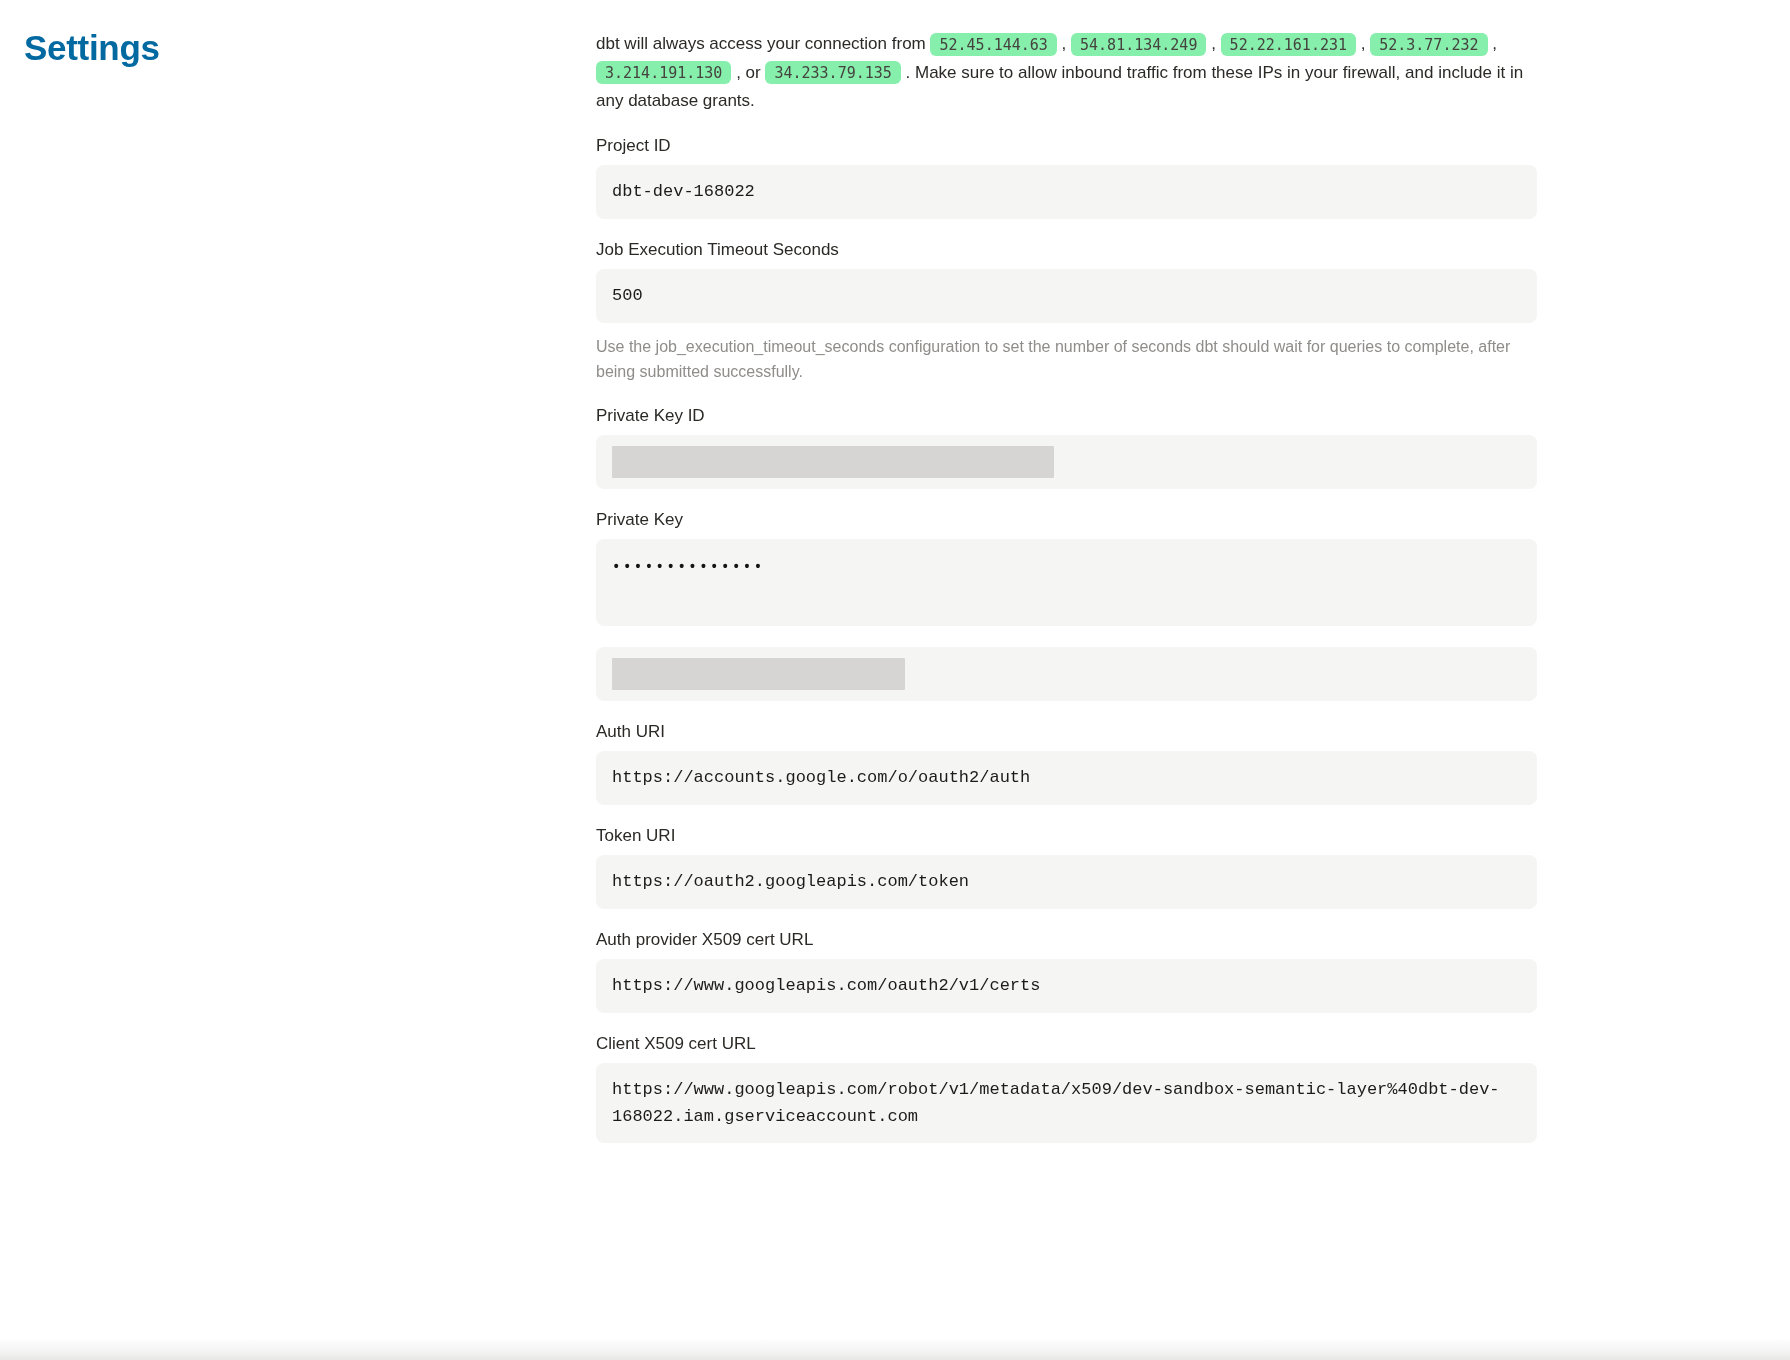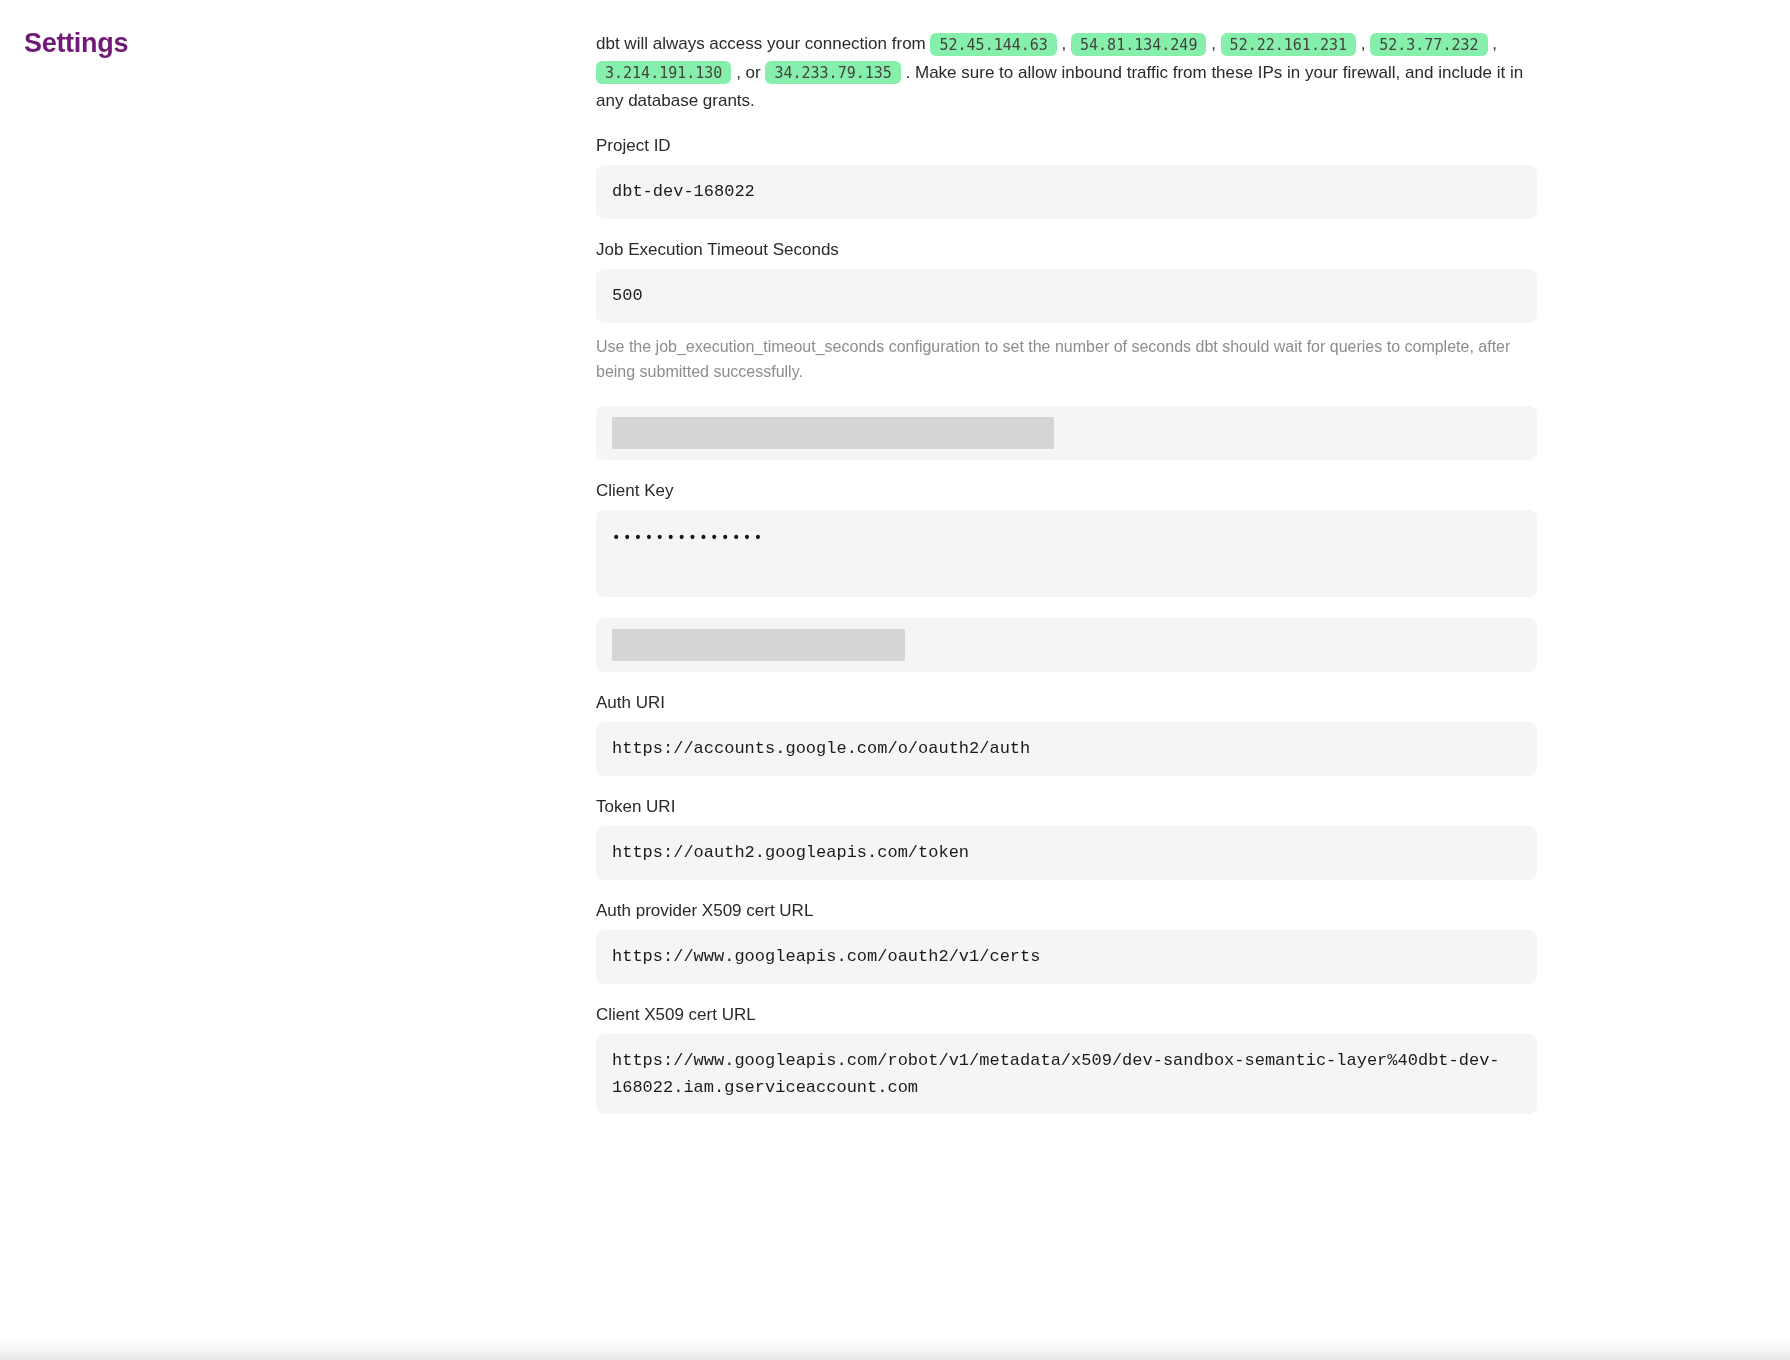--- a/index.html
+++ b/index.html
@@ -8,24 +8,24 @@
     background: #ffffff;
     font-family: "Liberation Sans", sans-serif;
     color: #1e1d1b;
     position: relative;
     overflow: hidden;
   }
   .page { display: flex; align-items: flex-start; }
   .left-col { width: 572px; flex: none; padding: 28px 0 0 24px; }
   .page-title {
     margin: 0;
-    font-size: 27px;
+    font-size: 35px;
     font-weight: 700;
     letter-spacing: -0.3px;
-    color: #701a75;
+    color: #0369a1;
   }
   .content-col { width: 941px; flex: none; padding-top: 30px; }
 
   .intro {
     margin: 0 0 21px 0;
     font-size: 17px;
     line-height: 27.5px;
     color: #2b2a27;
   }
   .ip-chip {
@@ -111,26 +111,27 @@
           </div>
         </div>
         <div class="field-block">
           <div class="field-label">Job Execution Timeout Seconds</div>
           <div class="field-input">
             <div class="field-value">500</div>
           </div>
           <div class="field-help">Use the job_execution_timeout_seconds configuration to set the number of seconds dbt should wait for queries to complete, after being submitted successfully.</div>
         </div>
         <div class="field-block">
+          <div class="field-label">Private Key ID</div>
           <div class="field-input">
             <div class="redaction-bar" style="width: 442px;"></div>
           </div>
         </div>
         <div class="field-block">
-          <div class="field-label">Client Key</div>
+          <div class="field-label">Private Key</div>
           <div class="field-input tall">
             <div class="field-value password-dots">••••••••••••••</div>
           </div>
         </div>
         <div class="field-block">
           <div class="field-input">
             <div class="redaction-bar" style="width: 293px;"></div>
           </div>
         </div>
         <div class="field-block">

